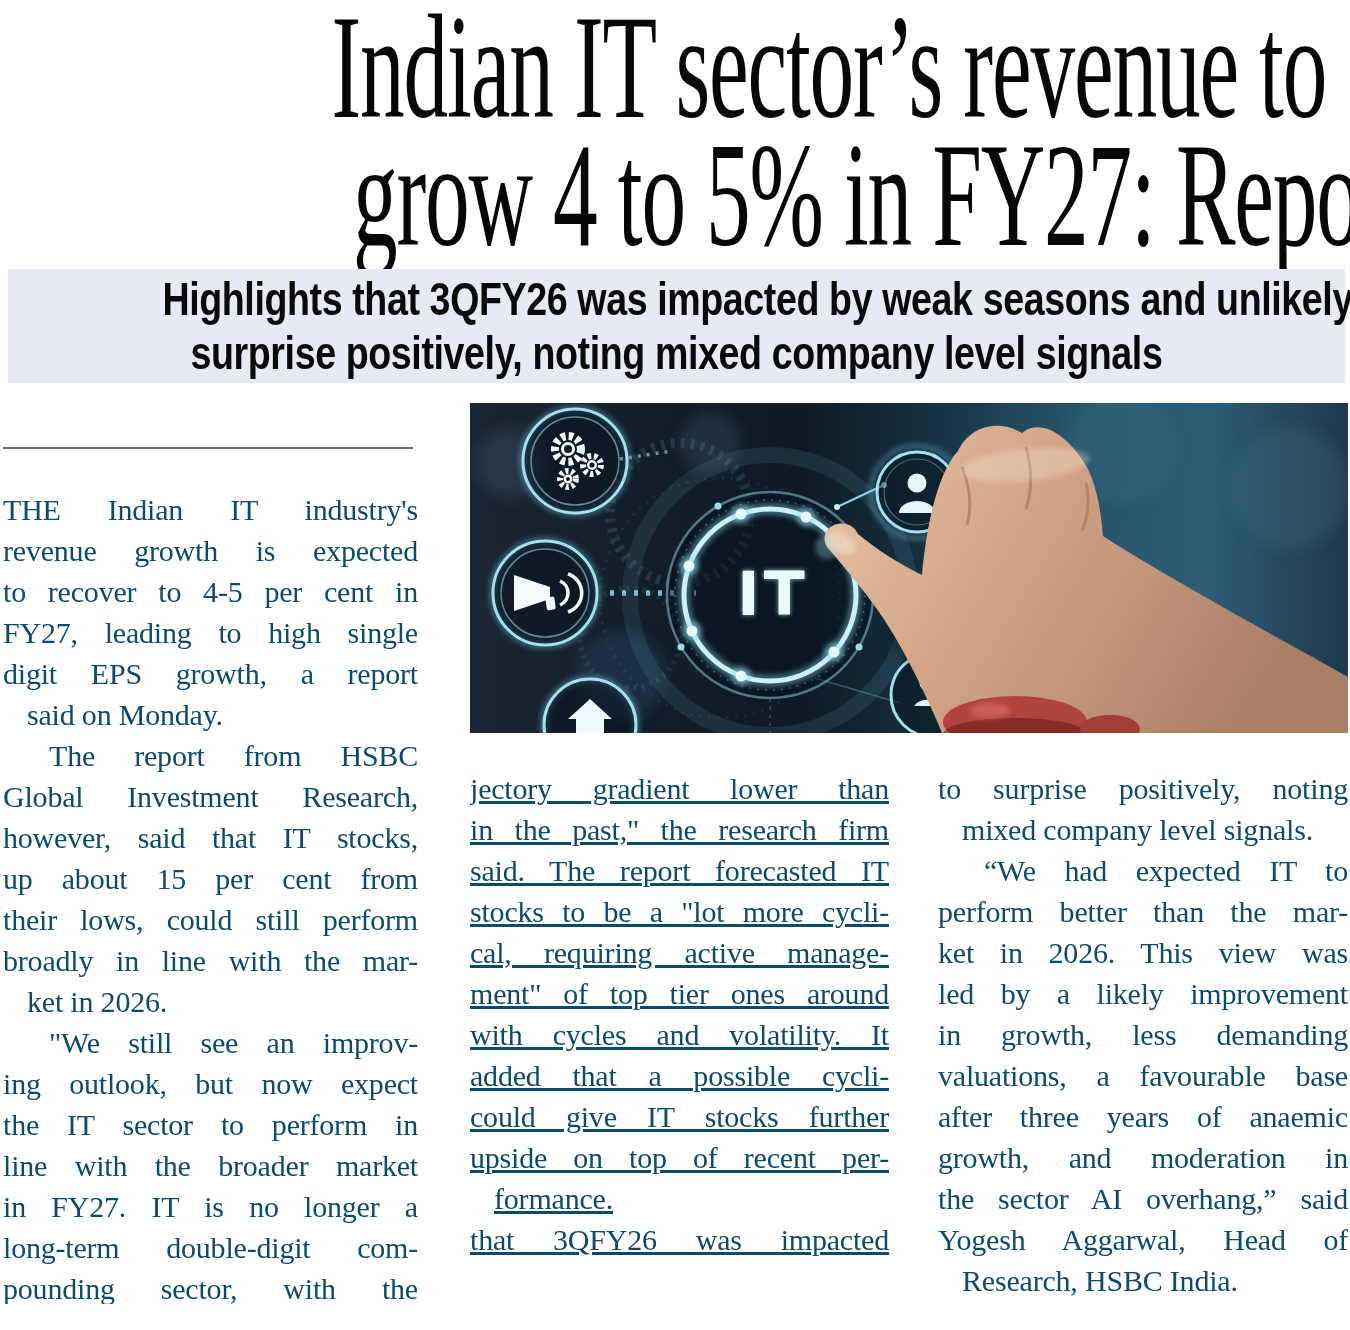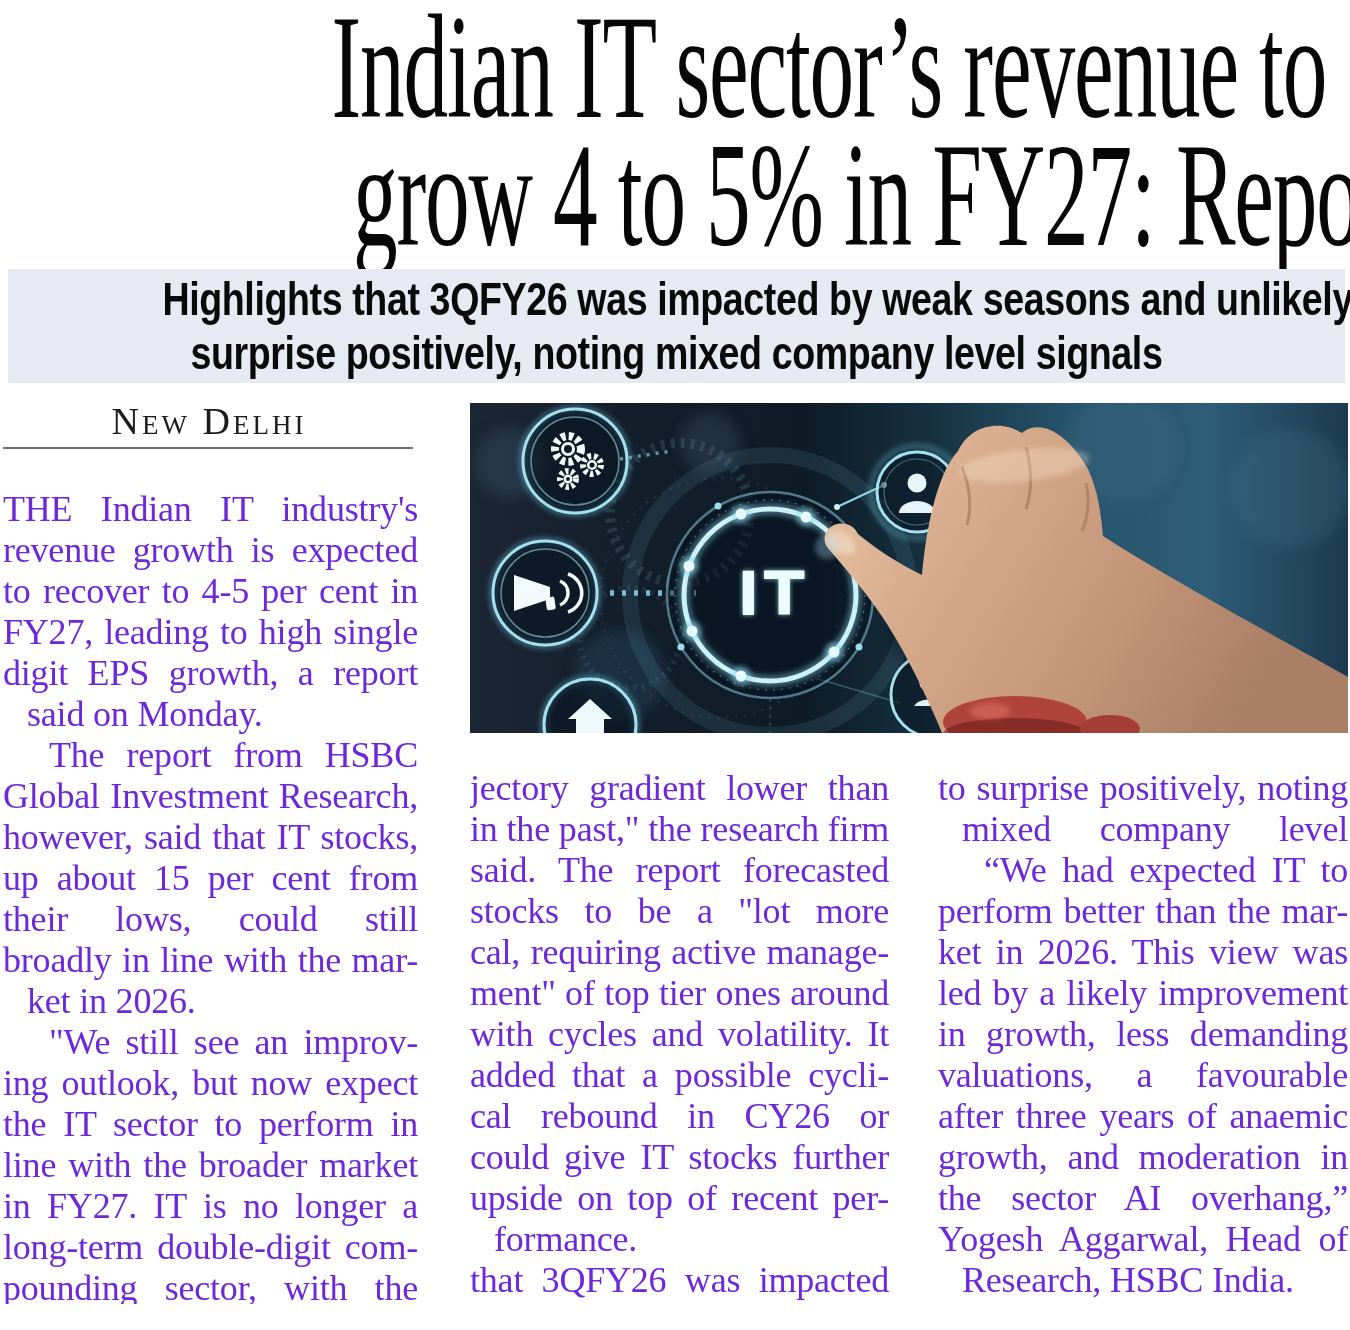--- a/index.html
+++ b/index.html
@@ -16,44 +16,43 @@
   .sh-inner{display:inline-block;transform:scaleX(0.80);transform-origin:50% 50%;
             font-family:"Liberation Sans", sans-serif;font-weight:bold;font-size:47px;color:#0a0a0a;letter-spacing:-0.5px;}
   
   .dateline{position:absolute;left:3px;top:399px;width:412px;text-align:center;
             font-variant:small-caps;font-size:38px;letter-spacing:3px;color:#1c1c1c;}
   .dateline-rule{position:absolute;left:3px;top:447px;width:410px;border-top:2px solid #6e6e6e;}
   
   .photo{position:absolute;left:470px;top:403px;width:878px;height:330px;}
   .photo svg{display:block;width:100%;height:100%;}
   
-  .col{position:absolute;font-size:36px;line-height:41px;letter-spacing:-0.2px;color:#6d28d9;}
+  .col{position:absolute;font-size:30px;line-height:41px;letter-spacing:-0.2px;color:#0c4a6e;}
   .col-1{left:3px;top:489px;width:415px;height:841px;overflow:hidden;}
-  .col-2{left:470px;top:768px;width:419px;height:562px;overflow:hidden;}
+  .col-2{left:470px;top:768px;width:419px;height:562px;overflow:hidden;text-decoration:underline;}
   .col-3{left:938px;top:768px;width:410px;height:562px;overflow:hidden;}
   .line{height:41px;overflow:hidden;text-align:justify;text-align-last:justify;}
   .line.end{text-align-last:left;margin-left:24px;}
   .line.indent{padding-left:46px;}
 </style>
 </head>
 <body>
 
 <div class="page">
 
   <div class="headline" style="color: rgb(7, 7, 7);">
       <div class="hl-line"><span class="hl-inner">Indian IT sector’s revenue to</span></div>
       <div class="hl-line"><span class="hl-inner">grow 4 to 5% in FY27: Report</span></div>
     </div>
 
   <div class="subhead" style="background: rgb(231, 233, 243);">
       <div class="sh-line"><span class="sh-inner">Highlights that 3QFY26 was impacted by weak seasons and unlikely to</span></div>
       <div class="sh-line"><span class="sh-inner">surprise positively, noting mixed company level signals</span></div>
     </div>
 
-  <div class="dateline">New Delhi</div>
   <div class="dateline-rule"></div>
 
   <div class="photo">
     <svg viewBox="0 0 878 330" preserveAspectRatio="none">
       <defs>
         <linearGradient id="bgGrad" x1="0" y1="0" x2="1" y2="0">
           <stop offset="0" stop-color="#1c2634"></stop>
             <stop offset="0.18" stop-color="#131e2b"></stop>
           <stop offset="0.38" stop-color="#0e1b27"></stop>
             <stop offset="0.52" stop-color="#16303f"></stop>
@@ -246,21 +245,20 @@
     </div>
   <div class="col col-2">
       <div class="line">jectory gradient lower than</div>
       <div class="line">in the past," the research firm</div>
       <div class="line">said. The report forecasted IT</div>
       <div class="line">stocks to be a "lot more cycli-</div>
       <div class="line">cal, requiring active manage-</div>
       <div class="line">ment" of top tier ones around</div>
       <div class="line">with cycles and volatility. It</div>
       <div class="line">added that a possible cycli-</div>
-      <div class="line">cal rebound in CY26 or FY27</div>
       <div class="line">could give IT stocks further</div>
       <div class="line">upside on top of recent per-</div>
       <div class="line end">formance.</div>
       <div class="line">that 3QFY26 was impacted</div>
     </div>
   <div class="col col-3">
       <div class="line">to surprise positively, noting</div>
       <div class="line end">mixed company level signals.</div>
       <div class="line indent">“We had expected IT to</div>
       <div class="line">perform better than the mar-</div>

